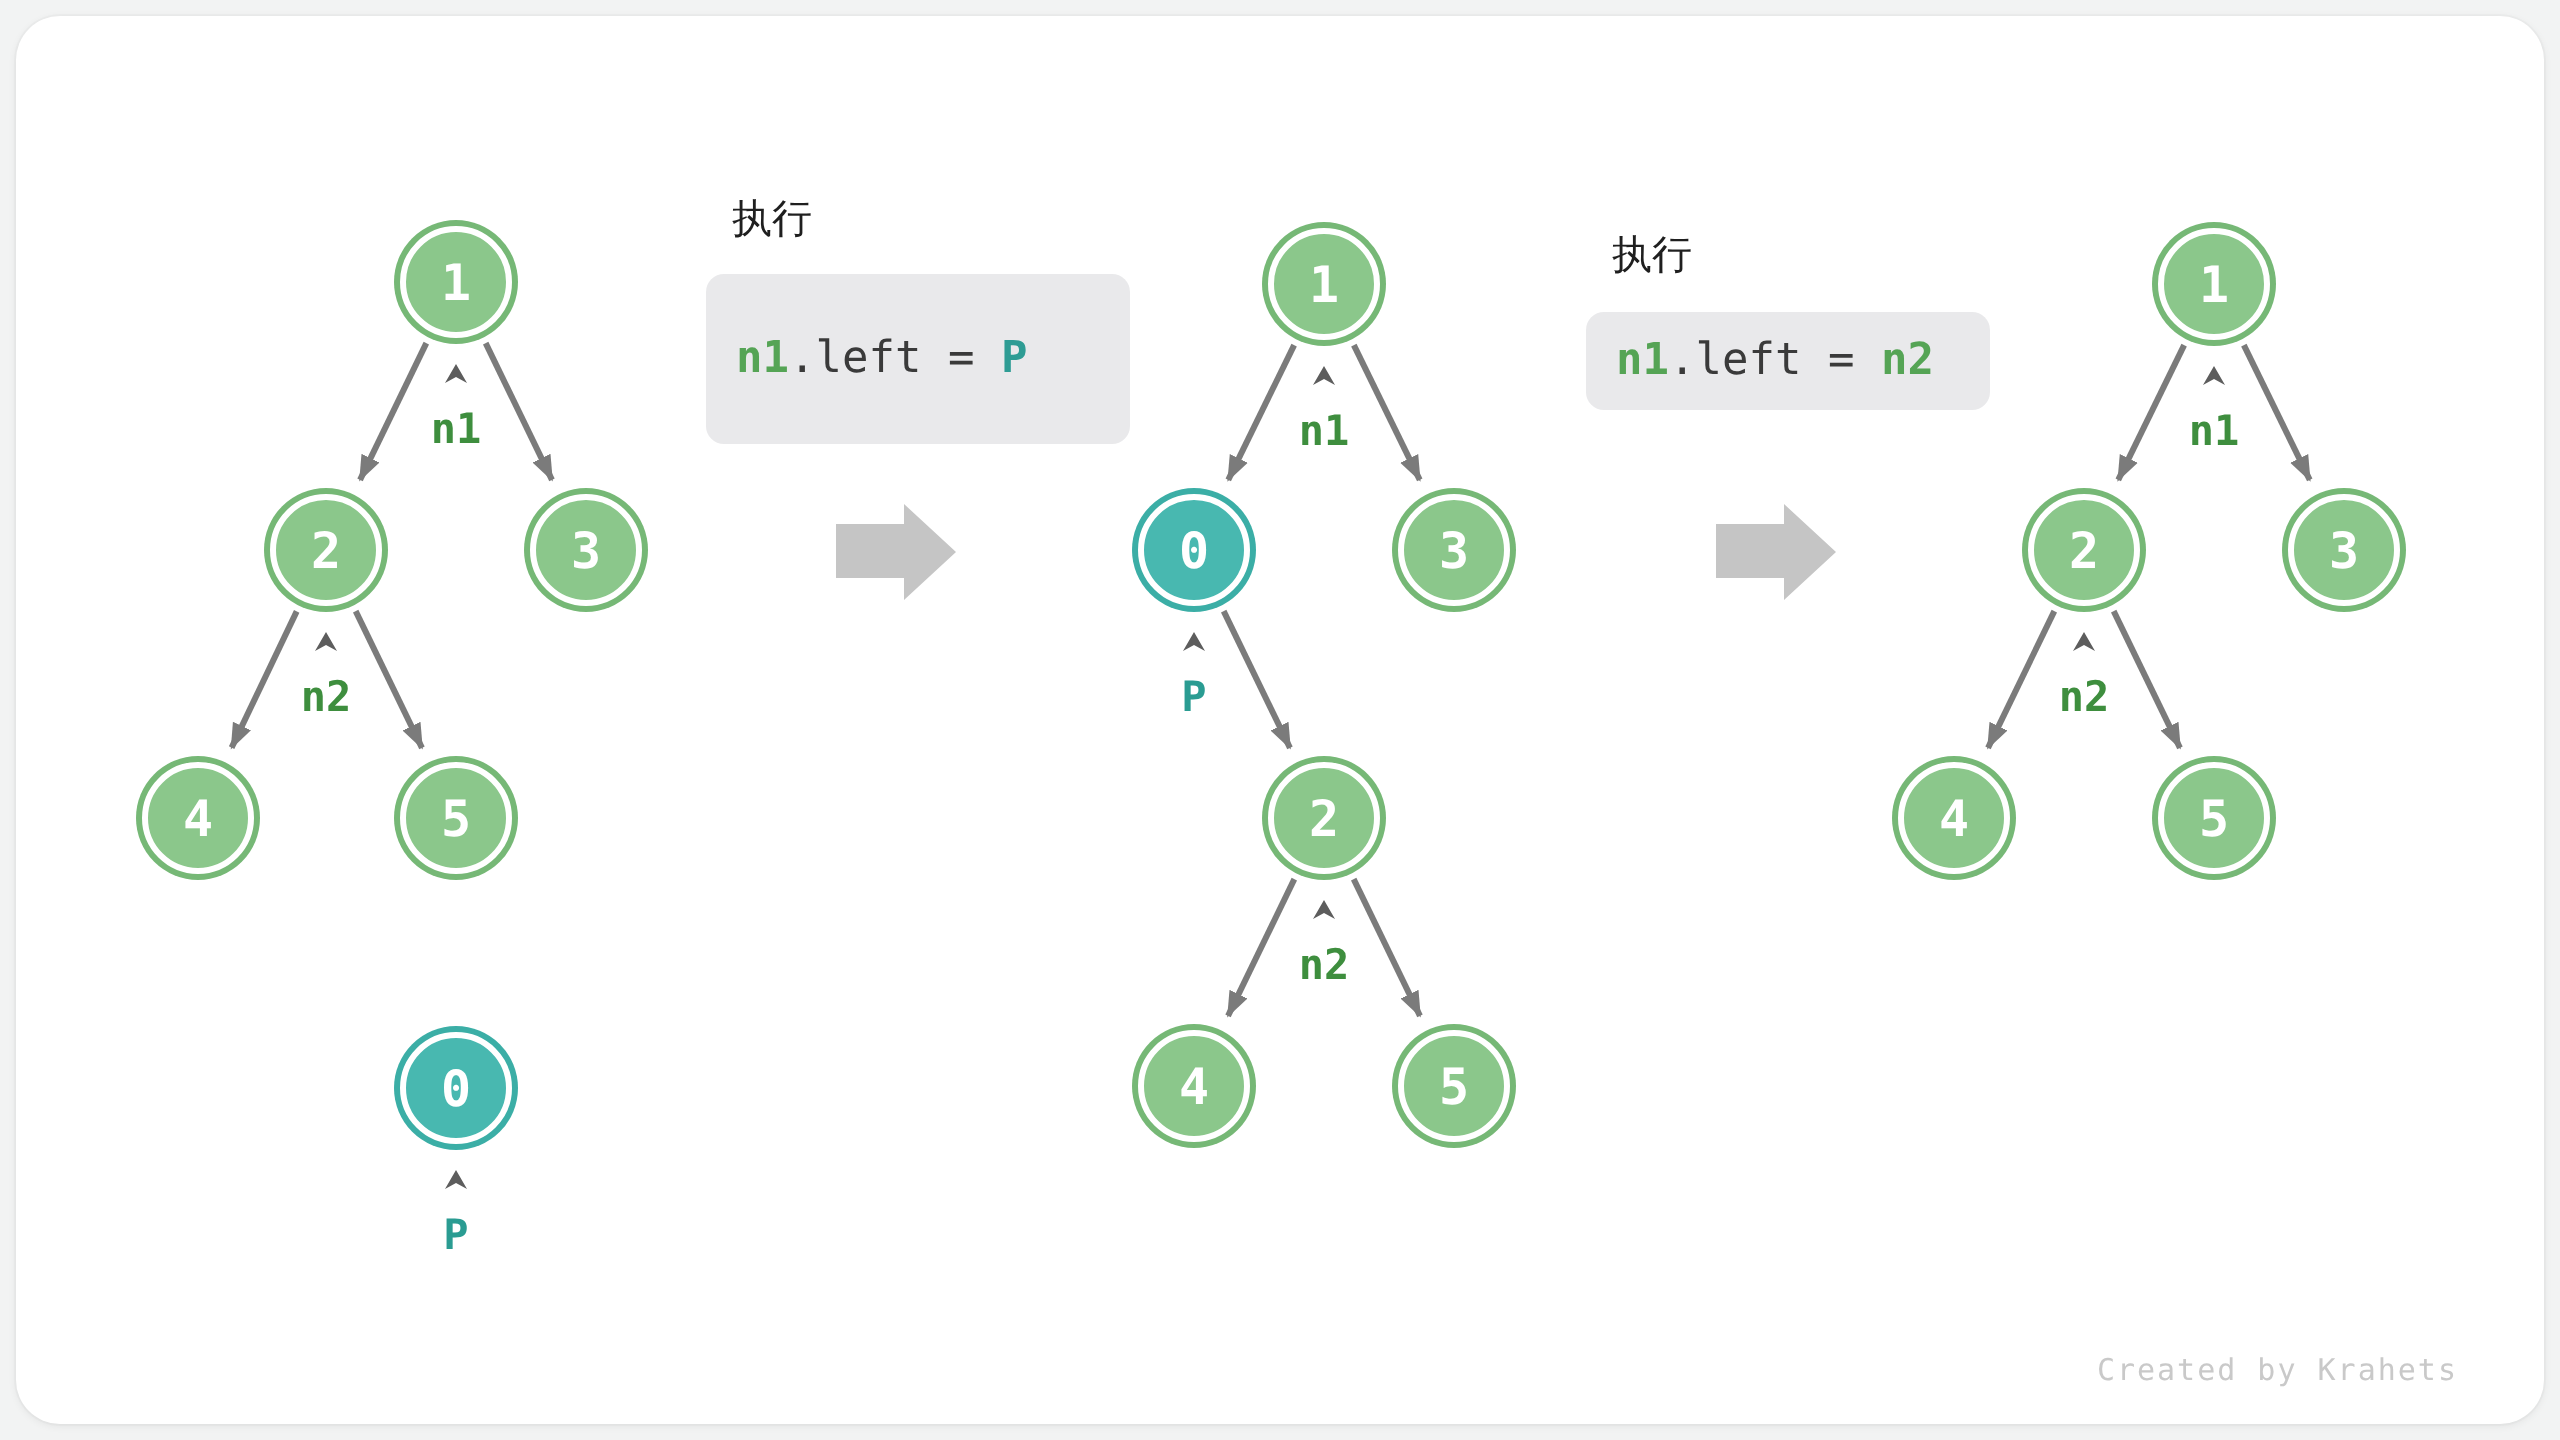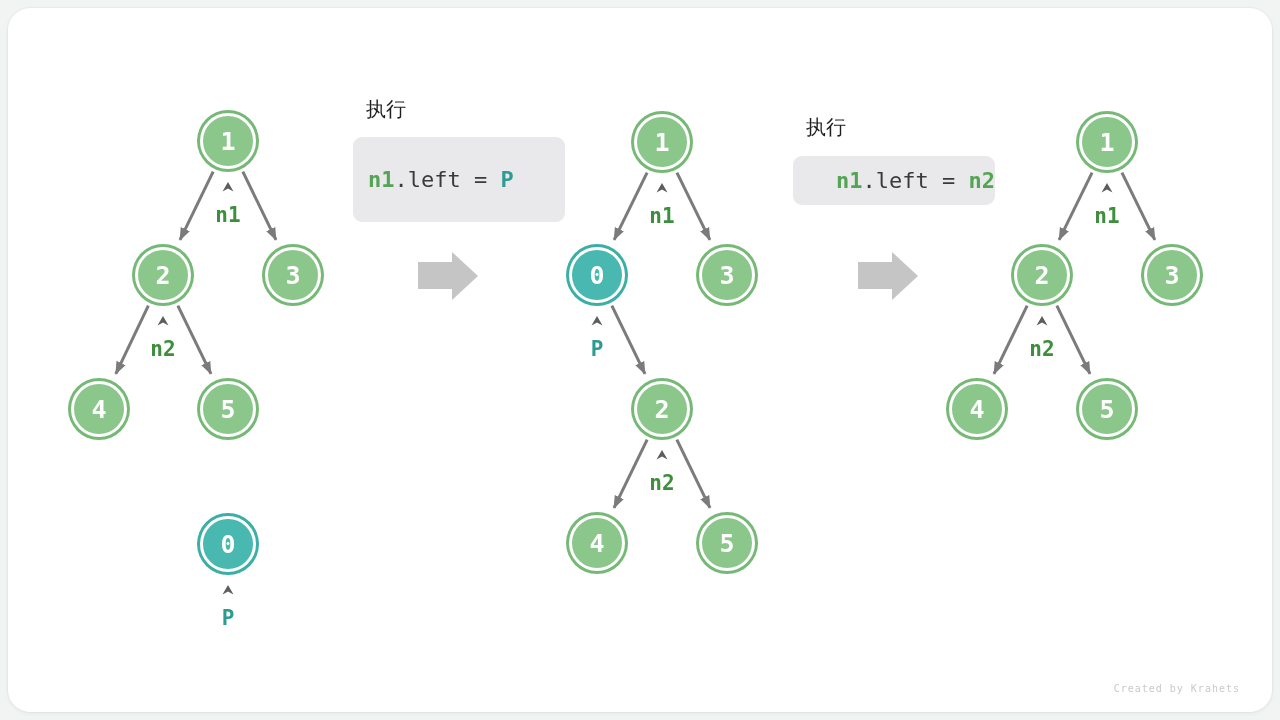--- a/index.html
+++ b/index.html
@@ -46,23 +46,23 @@
   .code-line{
     font-family:"DejaVu Sans Mono",monospace;
     font-size:22px;line-height:35px;color:var(--code-plain,#3a3a3a);
     white-space:pre;
   }
   .tok{white-space:pre;}
   .tok.green{color:var(--code-green,#55A455);font-weight:bold;}
   .tok.teal{color:var(--code-teal,#2E9C94);font-weight:bold;}
   .tok.plain{color:var(--code-plain,#3a3a3a);}
   .watermark{
-    position:absolute;right:40px;bottom:26px;
+    position:absolute;right:51px;bottom:26px;
     font-family:"DejaVu Sans Mono",monospace;
-    font-size:10px;color:var(--watermark,#C9C9C9);letter-spacing:1px;
+    font-size:15px;color:var(--watermark,#C9C9C9);letter-spacing:1px;
   }
 </style>
 </head>
 <body>
 
 <div class="stage">
   <div class="card"></div>
   <svg class="layer" id="edges-layer" viewBox="0 0 1280 720" xmlns="http://www.w3.org/2000/svg">
     <defs>
       <marker id="ah" markerUnits="userSpaceOnUse" markerWidth="16" markerHeight="14" refX="12" refY="6" orient="auto">
@@ -159,18 +159,18 @@
       </div>
       <div class="ptr green" style="left: 1107px; top: 216px;">n1</div>
       <div class="ptr green" style="left: 1042px; top: 349px;">n2</div>
     </div>
   <div id="code-layer">
       <div class="code-title" style="left: 366px; top: 97px;">执行</div>
       <div class="code-block" style="left: 353px; top: 137px; width: 212px; height: 85px; gap: 48px;">
         <div class="code-line"><span class="tok green">n1</span><span class="tok plain">.left = </span><span class="tok teal">P</span></div>
       </div>
       <div class="code-title" style="left: 806px; top: 115px;">执行</div>
-      <div class="code-block" style="left: 793px; top: 156px; width: 202px; height: 49px; align-items: flex-end;">
+      <div class="code-block" style="left: 793px; top: 156px; width: 202px; height: 49px;">
         <div class="code-line"><span class="tok green">n1</span><span class="tok plain">.left = </span><span class="tok green">n2</span></div>
       </div>
     </div>
   <div class="watermark">Created by Krahets</div>
 </div>
 
 </body></html>

